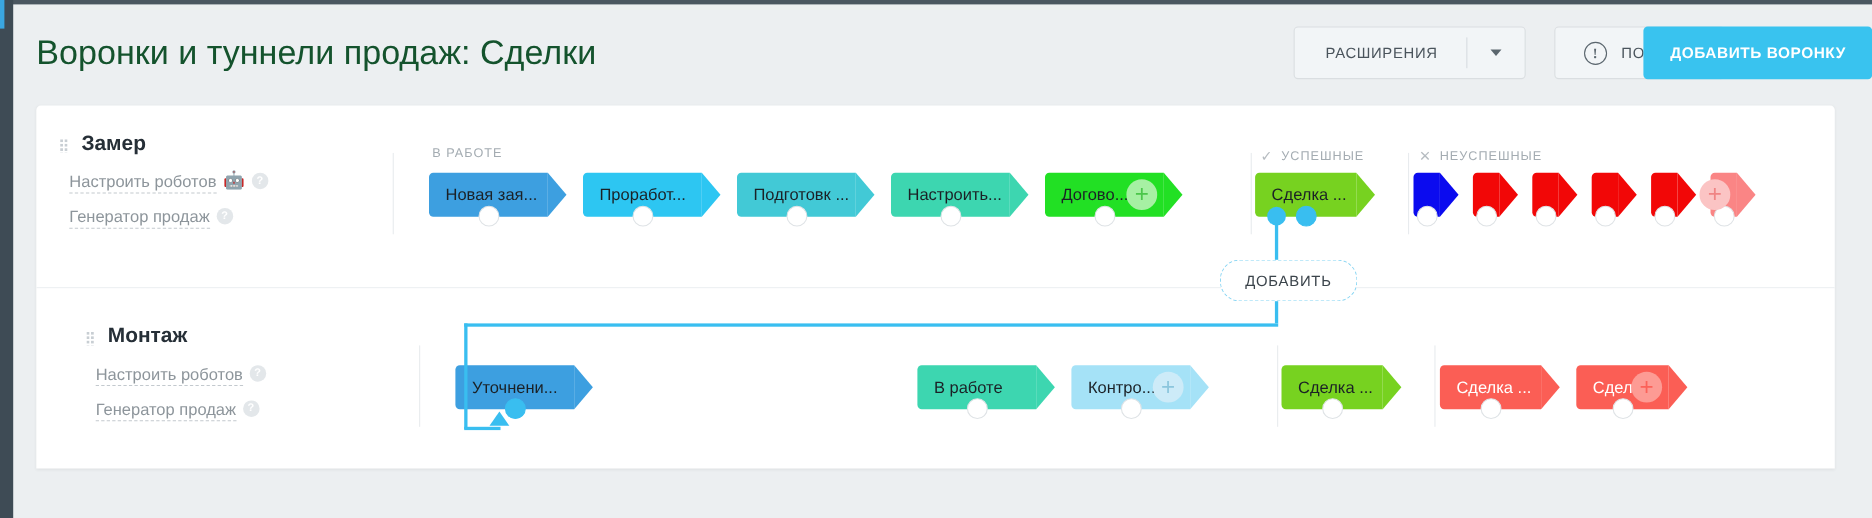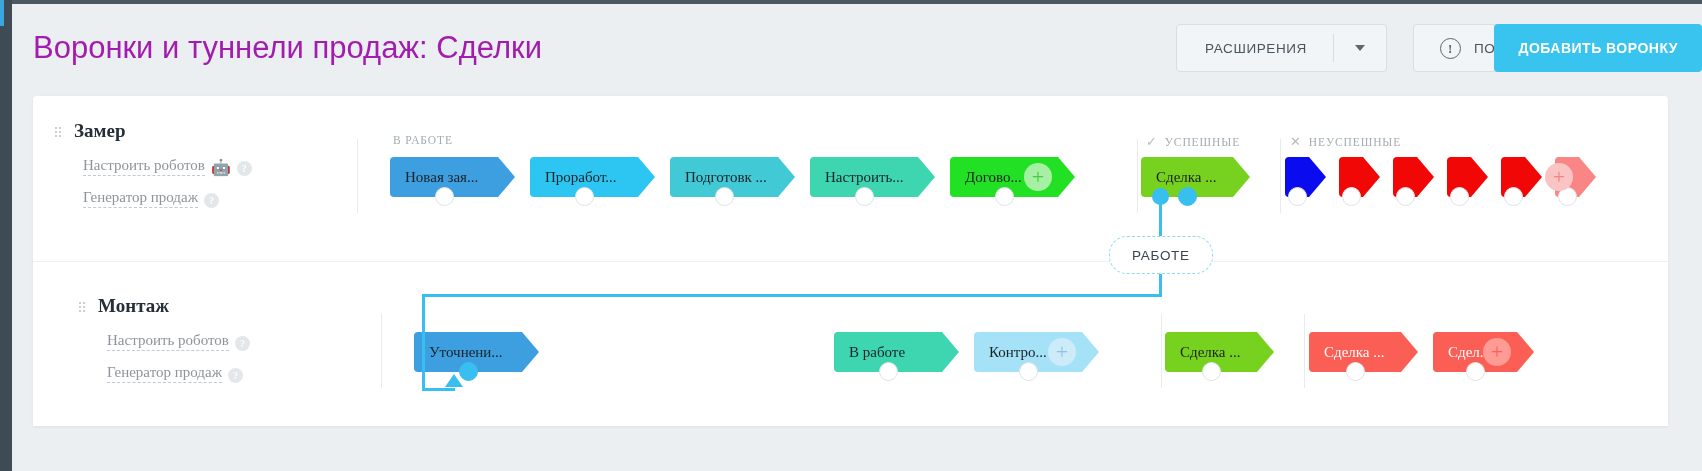--- a/index.html
+++ b/index.html
@@ -12,21 +12,21 @@
   }
   
   .left-rail{position:absolute;left:0;top:0;width:12px;height:471px;background:#3e4b55;}
   .left-rail-accent{position:absolute;left:0;top:0;width:4px;height:26px;background:#3aa6e0;}
   .top-dark{position:absolute;left:0;top:0;width:1702px;height:4px;background:#4b5761;}
 
   
   .page-header{position:absolute;left:12px;top:4px;width:1690px;height:88px;}
   .page-title{
     position:absolute;left:21px;top:26px;
-    font-size:31px;color:#a21caf;font-weight:400;white-space:nowrap;
+    font-size:31px;color:#14532d;font-weight:400;white-space:nowrap;
   }
   .hdr-btns{position:absolute;right:134px;top:20px;display:flex;align-items:center;gap:26px;}
   .btn{
     box-sizing:border-box;height:48px;border:1px solid #dadee1;border-radius:4px;
     background:#f2f5f7;display:flex;align-items:center;color:#4a545c;
     font-size:13.5px;letter-spacing:.6px;font-weight:400;
   }
   .btn-ext{padding:0 0 0 28px;}
   .btn-ext .lbl{padding-right:26px;}
   .btn-ext .split{width:1px;height:28px;background:#d7dce0;}
@@ -47,30 +47,30 @@
   
   .card{
     position:absolute;left:33px;top:96px;width:1635px;height:330px;
     background:#fff;border-radius:4px 4px 0 0;
     box-shadow:0 1px 3px rgba(0,0,0,.06);
     overflow:hidden;
   }
   .row-divider{position:absolute;left:0;width:1635px;height:1px;background:#edf0f2;}
 
   
-  .funnel{position:absolute;left:0;width:1544px;height:175px;font-family:Liberation Serif, serif;}
+  .funnel{position:absolute;left:0;width:1544px;height:175px;}
   .grip{
     position:absolute;left:21px;top:6px;width:8px;height:13px;
     background-image:radial-gradient(#c8ced3 41%, transparent 42%);
     background-size:4px 4px;background-position:0 0;
   }
   .fn-name{position:absolute;left:41px;top:0;font-size:19px;font-weight:700;color:#262f37;white-space:nowrap;}
   .fn-link{
-    position:absolute;left:50px;font-size:15px;color:#8d959b;white-space:nowrap;
-    display:flex;align-items:flex-end;gap:6px;
+    position:absolute;left:30px;font-size:15px;color:#8d959b;white-space:nowrap;
+    display:flex;align-items:flex-start;gap:6px;
   }
   .fn-link .txt{border-bottom:1px dashed #c3c9ce;padding-bottom:1px;}
   .bot{font-size:16px;line-height:1;}
   .qm{
     width:15px;height:15px;border-radius:50%;background:#e3e7ea;color:#fff;
     font-size:10px;font-weight:700;display:inline-flex;align-items:center;justify-content:center;flex:none;
   }
 
   .vsep{position:absolute;width:1px;background:#e8ebee;}
 
@@ -293,15 +293,15 @@
     </div>
     <div class="row-divider" style="top: 165px;"></div>
     <div class="tl" style="left: 1125.5px; top: 101px; width: 3px; height: 43px;"></div>
     <div class="tl" style="left: 1125.5px; top: 172px; width: 3px; height: 26px;"></div>
     <div class="tl" style="left: 388.5px; top: 198px; width: 740px; height: 3px;"></div>
     <div class="tl" style="left: 388.5px; top: 198px; width: 3px; height: 96px;"></div>
     <div class="tl" style="left: 388.5px; top: 292px; width: 33px; height: 3px;"></div>
     <div class="arrow-up" style="left: 412px; top: 278px;"></div>
     <div class="conn-dot" style="left: 1118.5px; top: 92px;"></div>
     <div class="tunnel-badge" style="left: 1076px; top: 140px;">
-      <span>РАБОТЕ</span>
+      <span>ДОБАВИТЬ</span>
     </div>
   </div>
 
 </body></html>

